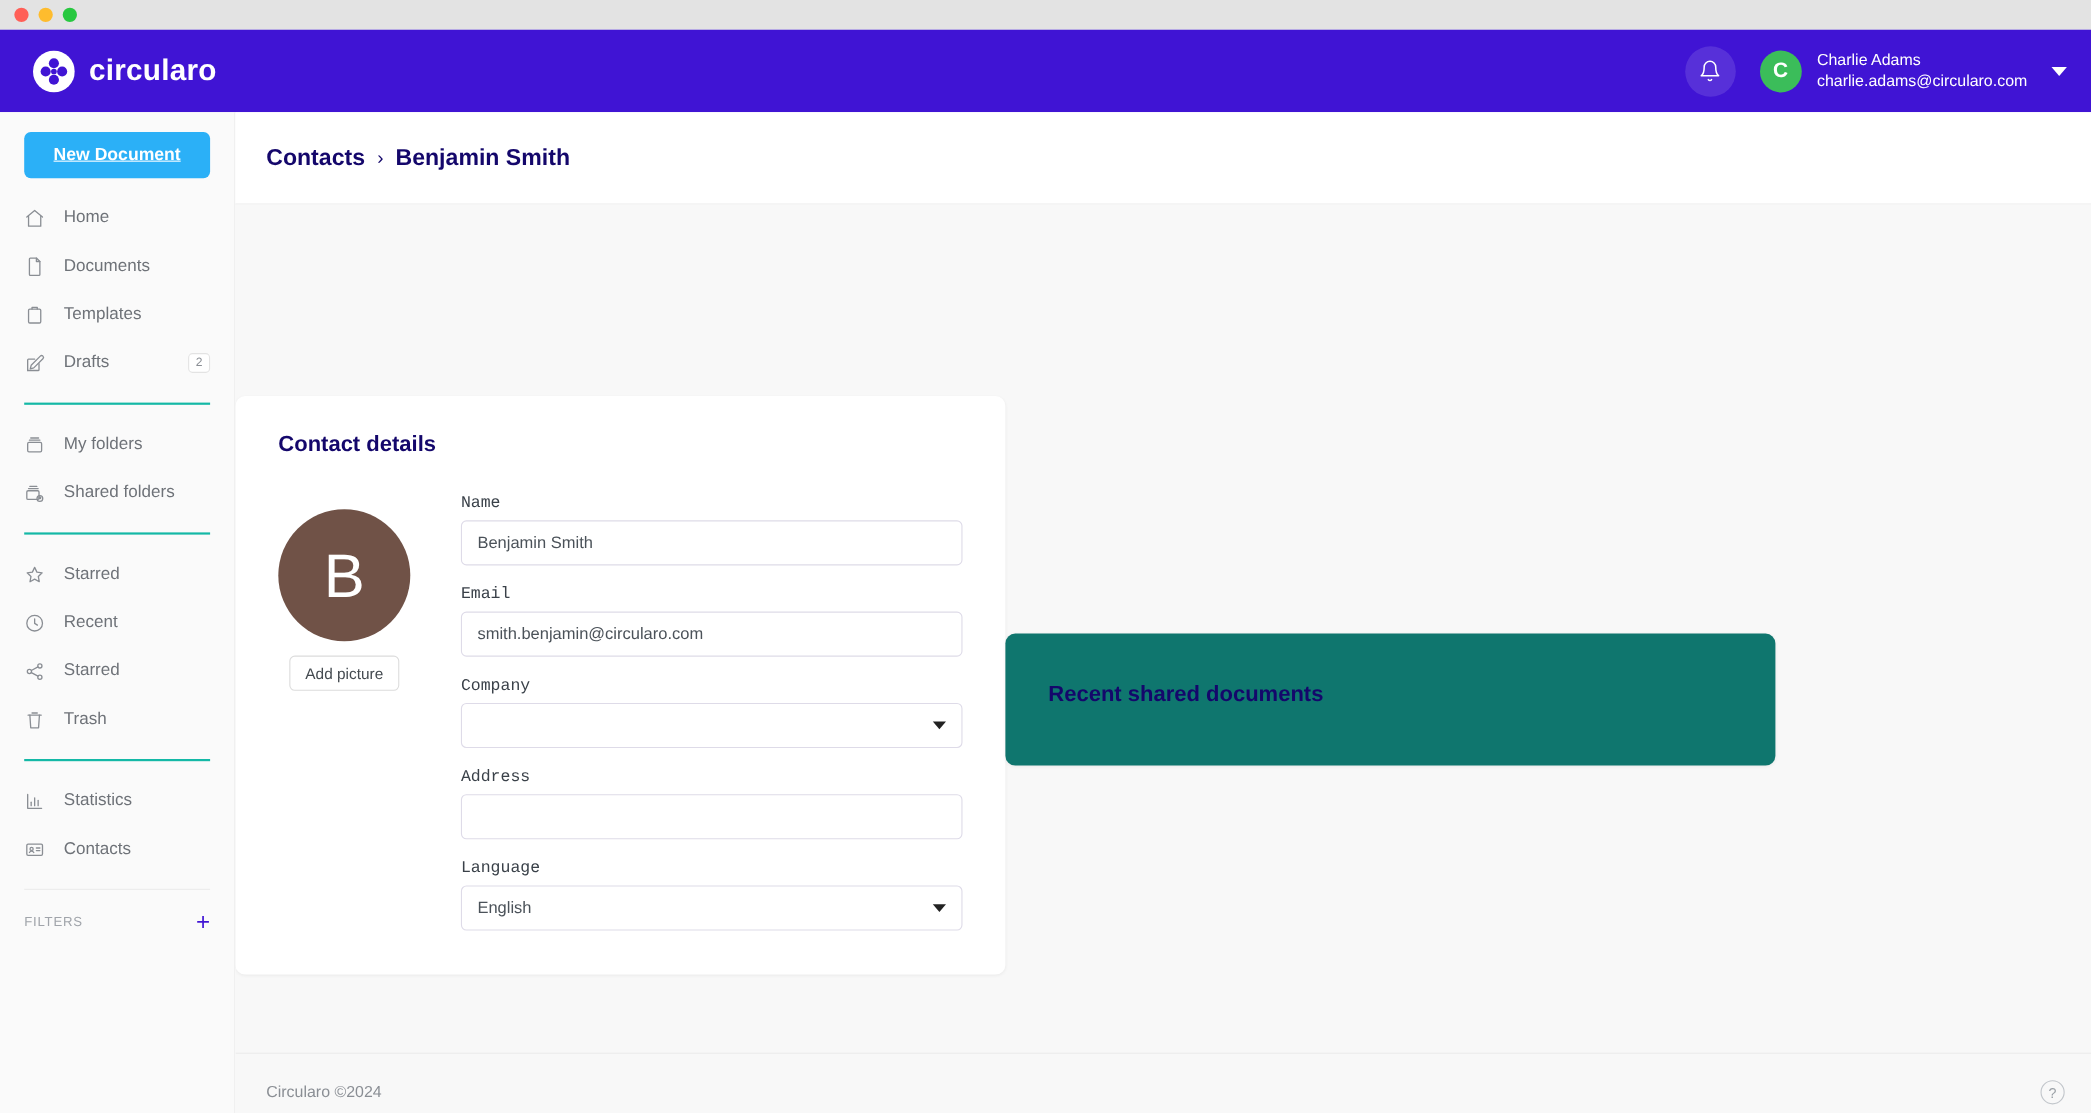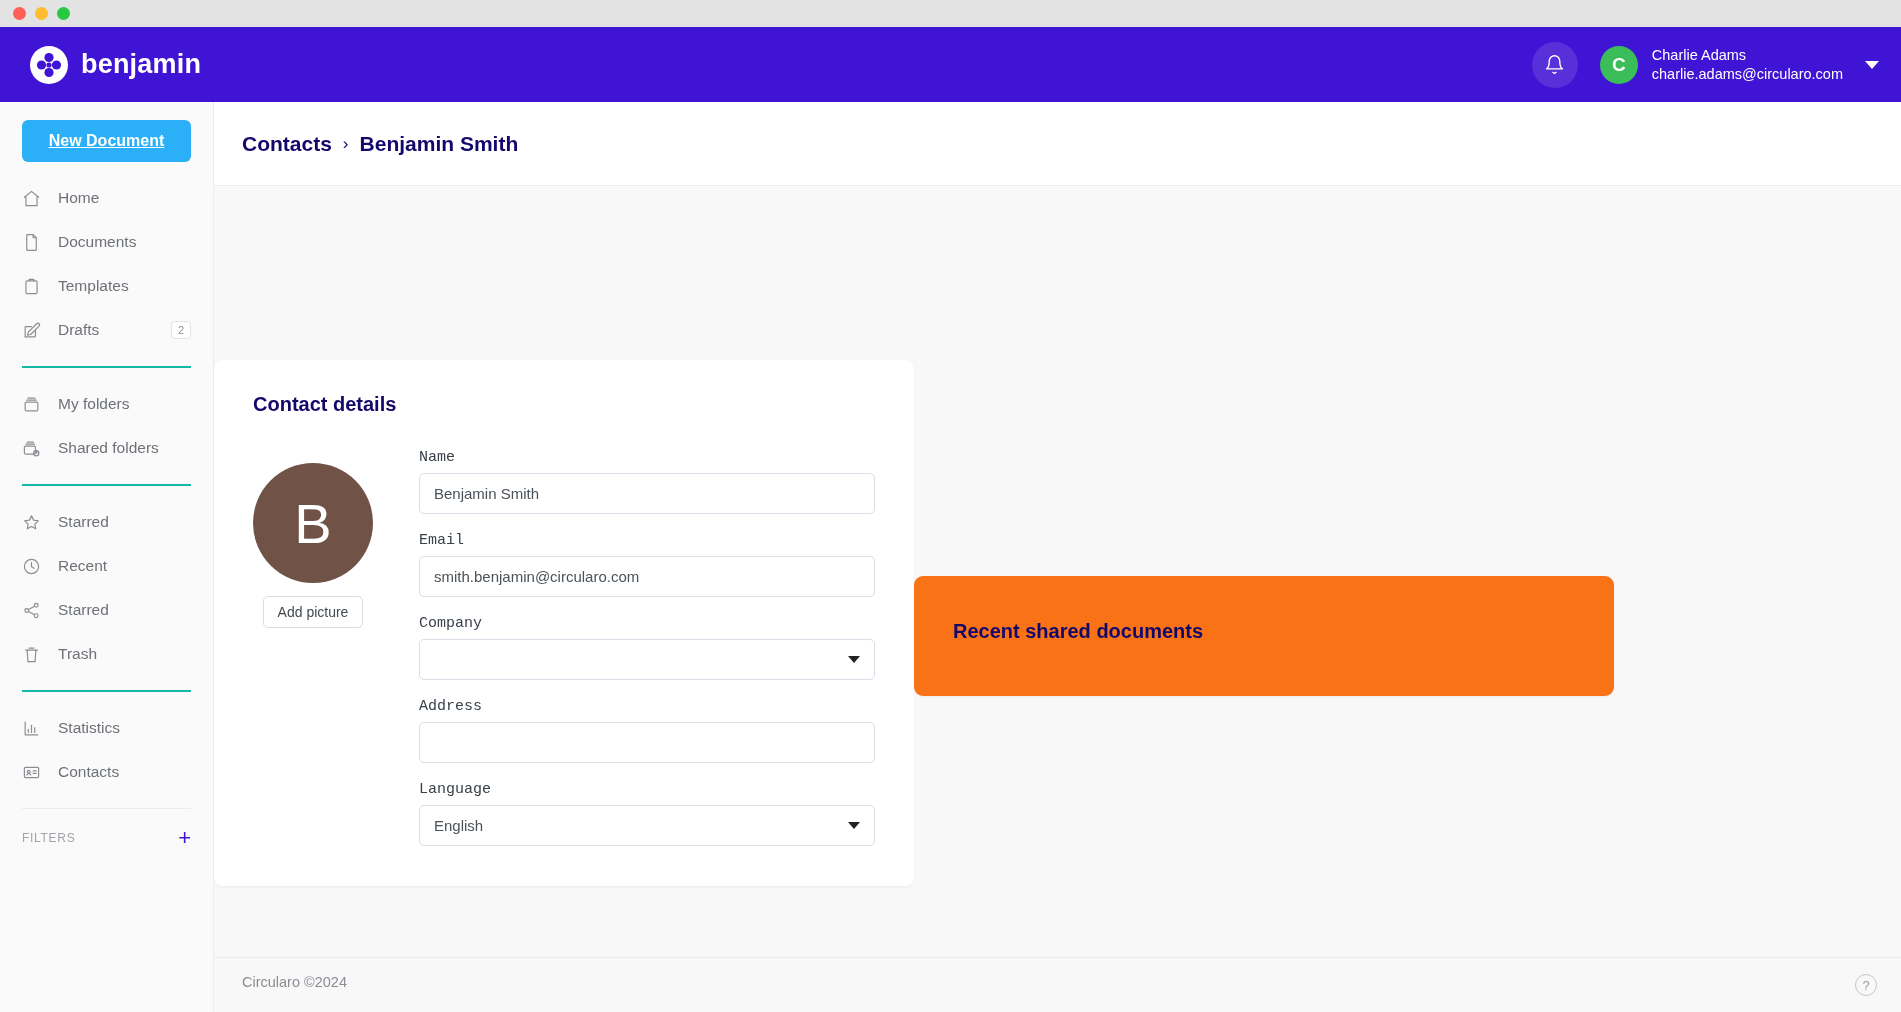--- a/index.html
+++ b/index.html
@@ -199,35 +199,35 @@
   }
   .flag-caret {
     width: 0; height: 0; margin: 0 11px 0 7px;
     border-left: 5px solid transparent;
     border-right: 5px solid transparent;
     border-top: 6px solid #333;
   }
   .phone-num { color: #9aa0a6; font-size: 15px; }
 
   .card2 {
-    width: 700px; background: #f97316;
+    width: 700px; background: #0f766e;
     border-radius: 9px; margin-top: 26px;
     box-shadow: 0 1px 3px rgba(0,0,0,.05);
     min-height: 120px;
   }
   .card2-title {
     font-size: 20px; font-weight: 700; color: #14076b;
     padding: 44px 0 0 39px;
   }
 
   
   .footer {
     height: 55px; background: #f8f8f8;
     border-top: 1px solid #ececec;
-    display: flex; justify-content: space-between;
+    display: flex; align-items: center; justify-content: space-between;
     padding: 16px 24px 0 28px;
     position: absolute; bottom: 0; left: 0; right: 0; gap: 31px;
   }
   .footer-text { font-size: 14.5px; color: #8a8e94; }
   .help-btn {
     width: 22px; height: 22px; border-radius: 50%;
     border: 1px solid #c2c6cb; color: #9aa0a6;
     font-size: 13px; display: flex; align-items: center;
     justify-content: center; cursor: pointer;
   }
@@ -247,21 +247,21 @@
     <span class="brand-mark">
       <svg viewBox="0 0 38 38" width="38" height="38">
         <circle cx="19" cy="19" r="19" fill="#ffffff"></circle>
         <circle cx="19" cy="11.5" r="4.6" fill="#4014d4"></circle>
         <circle cx="19" cy="26.5" r="4.6" fill="#4014d4"></circle>
         <circle cx="11.5" cy="19" r="4.6" fill="#4014d4"></circle>
         <circle cx="26.5" cy="19" r="4.6" fill="#4014d4"></circle>
         <circle cx="19" cy="19" r="2.6" fill="#4014d4"></circle>
       </svg>
     </span>
-    <span class="brand-name">benjamin</span>
+    <span class="brand-name">circularo</span>
   </div>
 
   <div class="topbar-right">
     <div class="bell-btn">
       <span>
         <svg viewBox="0 0 24 24" width="21" height="21" fill="none" stroke="#ffffff" stroke-width="1.6" stroke-linecap="round" stroke-linejoin="round">
           <path d="M18 8A6 6 0 0 0 6 8c0 7-3 9-3 9h18s-3-2-3-9"></path>
           <path d="M13.7 21a2 2 0 0 1-3.4 0"></path>
         </svg>
       </span>

